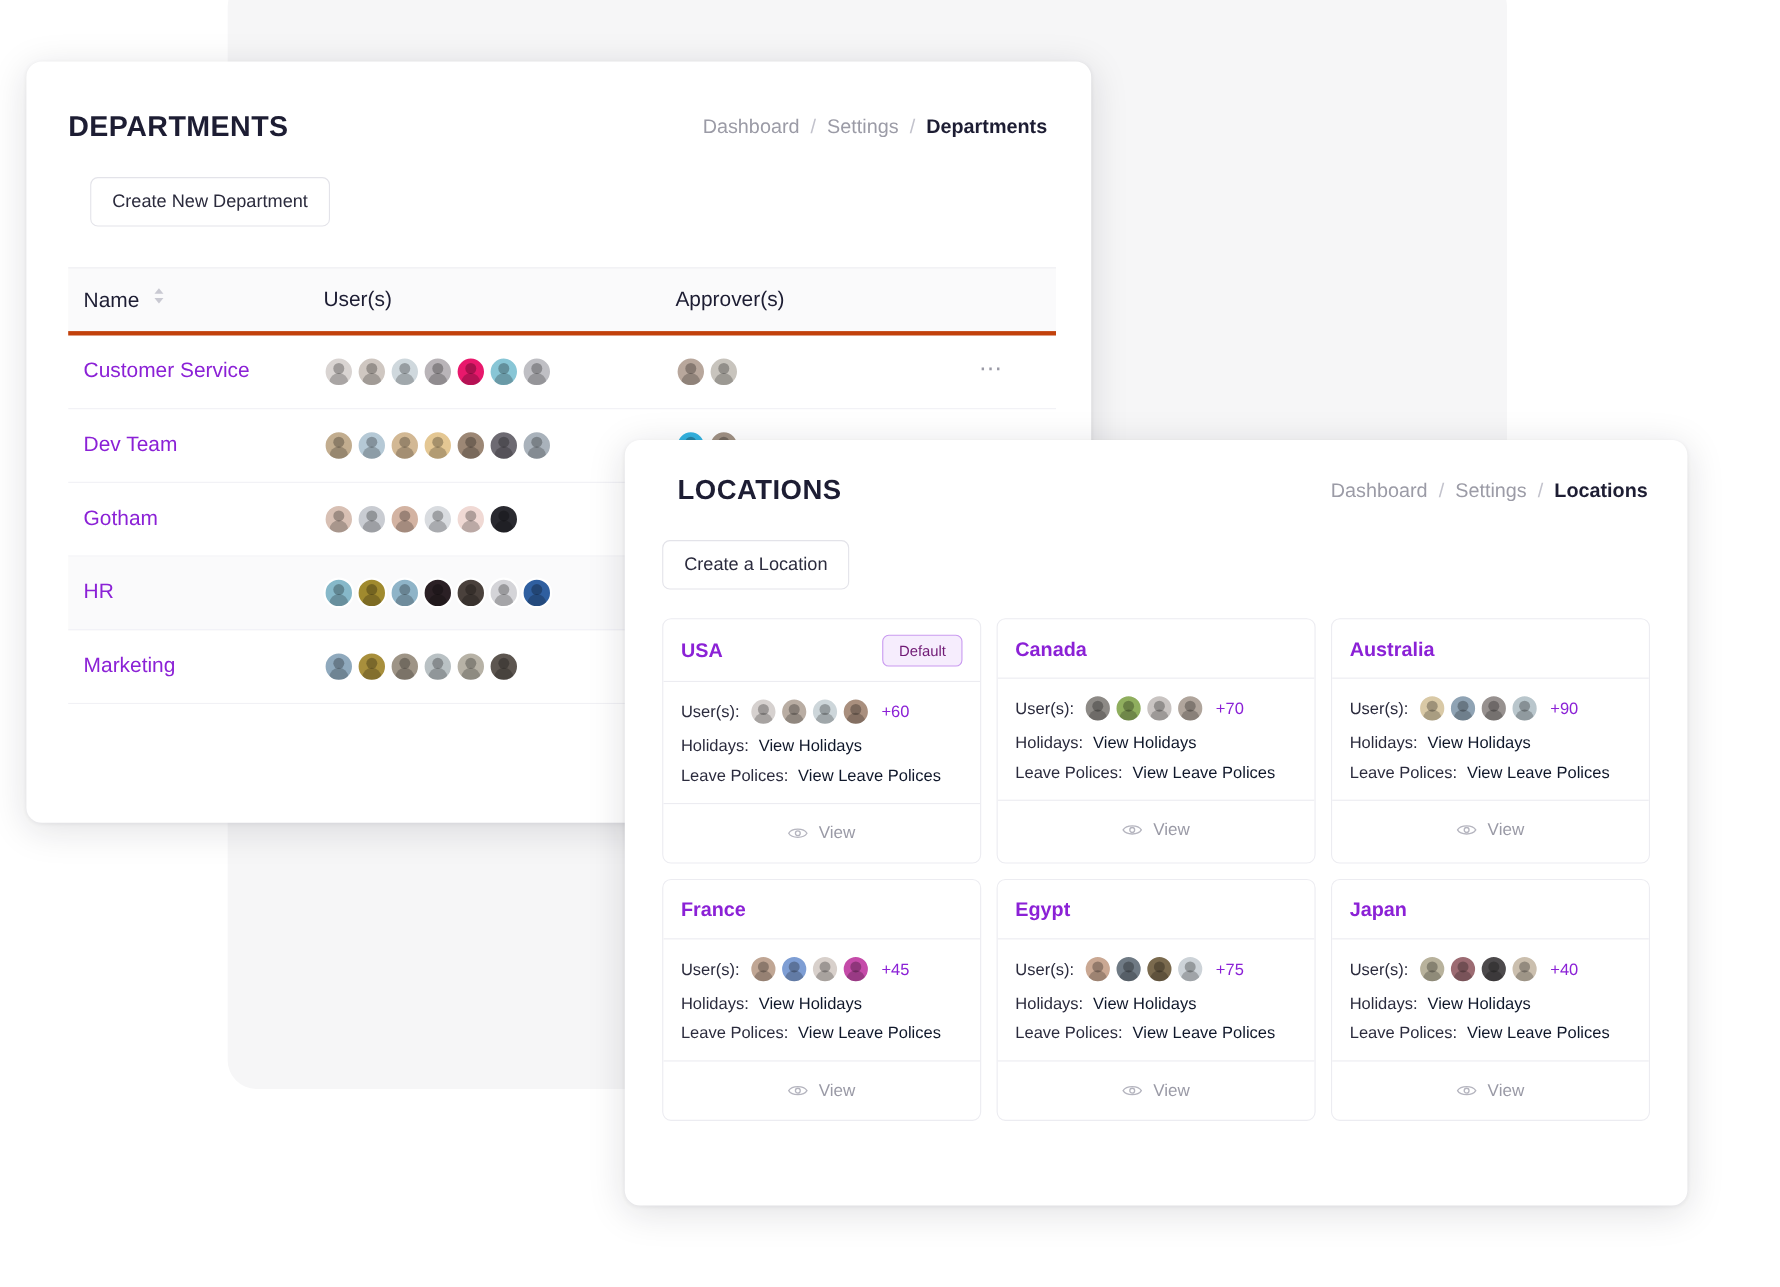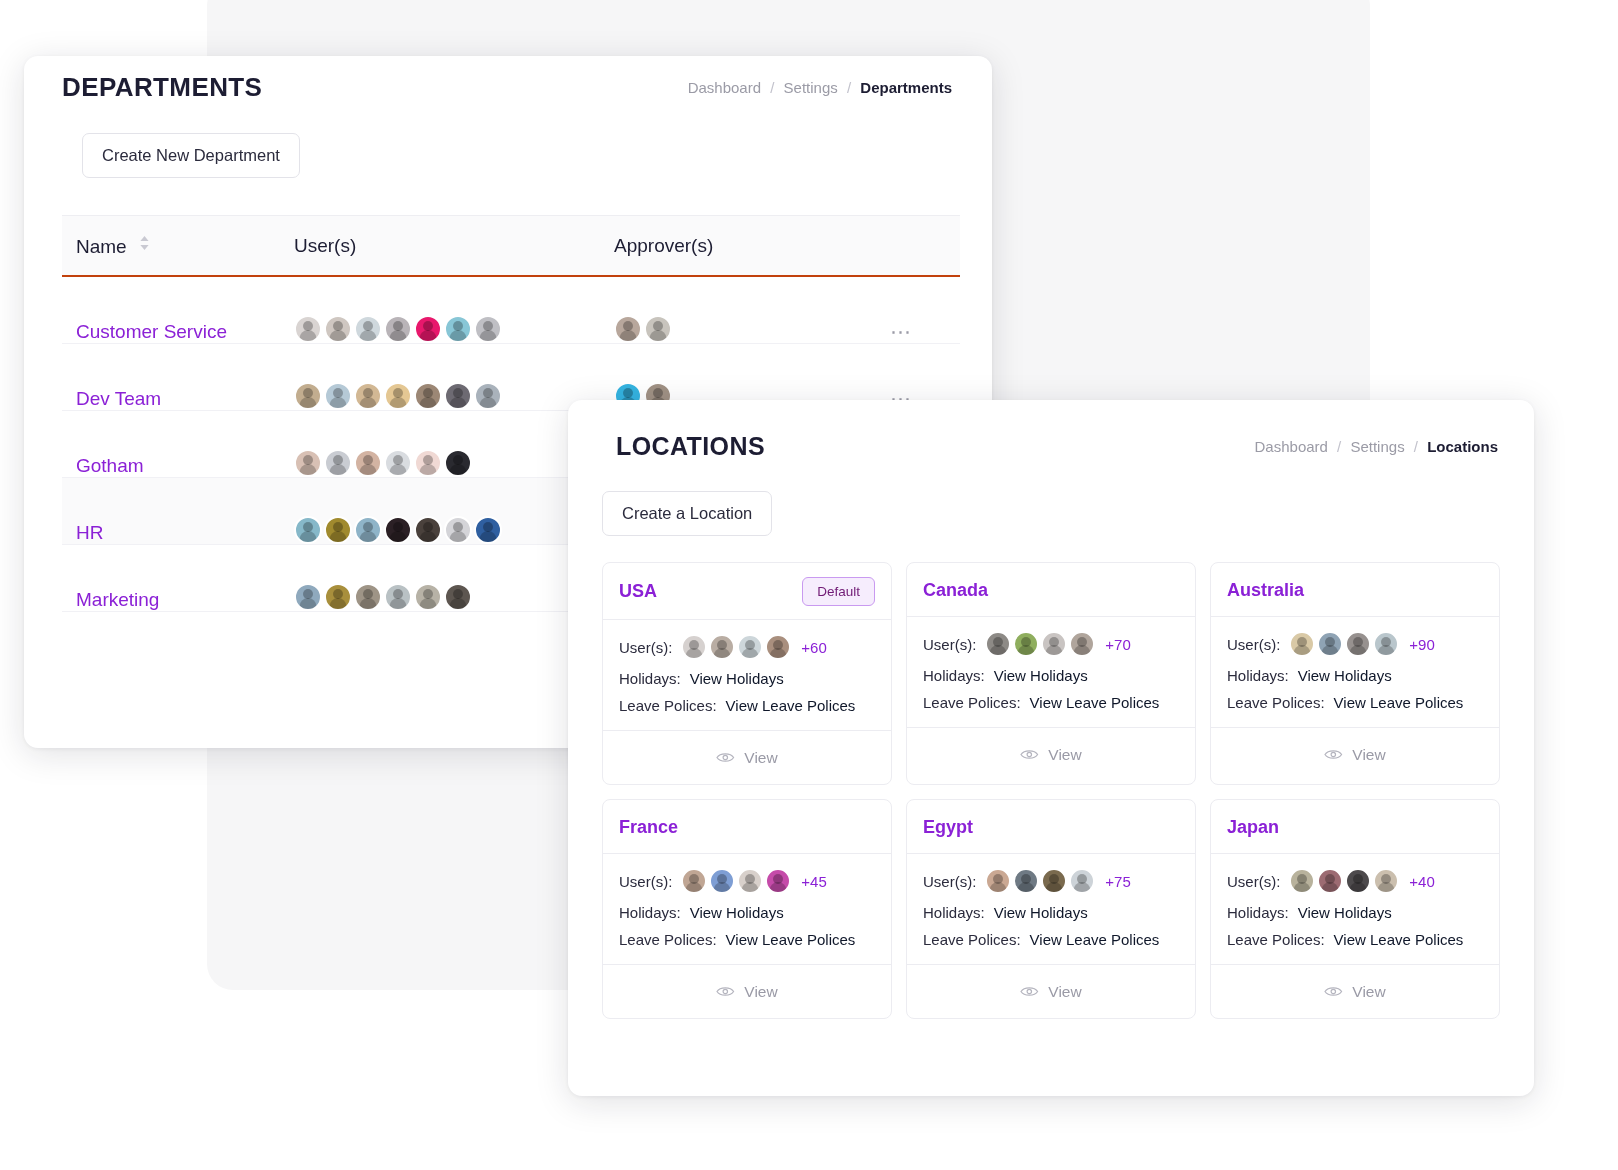--- a/index.html
+++ b/index.html
@@ -26,27 +26,27 @@
     background: #ffffff;
     border-radius: 14px;
     box-shadow: 0 6px 34px rgba(22,22,40,0.13), 0 1px 4px rgba(22,22,40,0.06);
   }
 
   
   #departments-panel { left: 24px; top: 56px; width: 968px; height: 692px; }
 
   .dept-head {
     display: flex; align-items: center; justify-content: space-between;
-    padding: 16px 40px 0 38px;
+    padding: 44px 40px 0 38px;
   }
   .page-title {
     font-size: 26px; font-weight: 700; letter-spacing: .4px;
     color: #1d1d33;
   }
-  .crumb { font-size: 15px; color: #9b9ba6; white-space: nowrap; }
+  .crumb { font-size: 18px; color: #9b9ba6; white-space: nowrap; }
   .crumb .sep { margin: 0 5px; color: #c2c2cc; }
   .crumb .cur { color: #1d1d33; font-weight: 700; }
 
   .btn-outline {
     margin: 30px 0 0 58px;
     display: inline-block;
     background: #fff;
     border: 1px solid #e3e3e9;
     border-radius: 7px;
     padding: 12px 19px;
@@ -54,27 +54,27 @@
     color: #2b2b3d;
     cursor: pointer;
     font-family: "Liberation Sans", sans-serif;
   }
 
   .dept-table { margin: 26px 38px 0 38px; width: 898px; }
   .dt-head {
     display: flex; align-items: center;
     background: #fafafb;
     border-top: 1px solid #eeeef2;
-    border-bottom: 2px solid #c2410c;
+    border-bottom: 4px solid #c2410c;
     height: 62px;
     margin-top: 37px;
   }
   .dt-head .cell { font-size: 19px; color: #1d1d33; }
   .dt-row {
-    display: flex; align-items: flex-end;
+    display: flex; align-items: center;
     height: 67px;
     border-bottom: 1px solid #f1f1f5;
   }
   .dt-row.hl { background: #fafafb; }
   .c-name  { width: 232px; padding-left: 14px; }
   .c-users { width: 320px; }
   .c-appr  { width: 258px; }
   .c-act   { flex: 1; text-align: left; padding-left: 18px; }
   .dept-link {
     color: #8b21d6; font-size: 19px; cursor: pointer; text-decoration: none;

